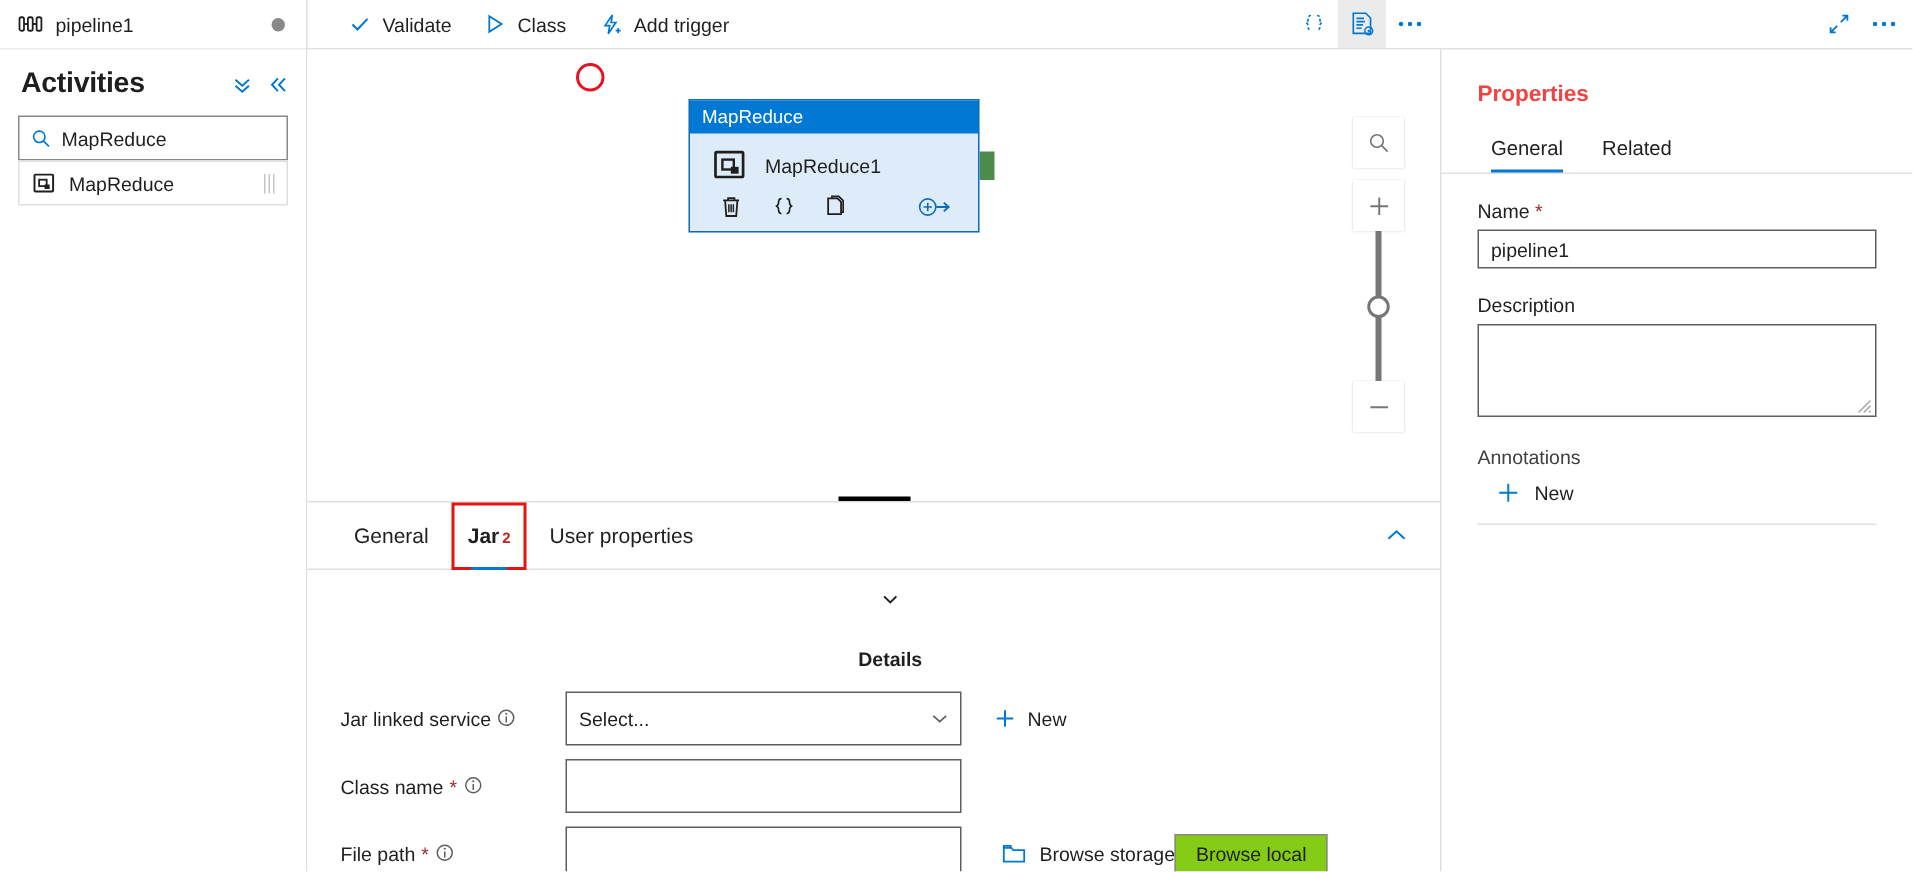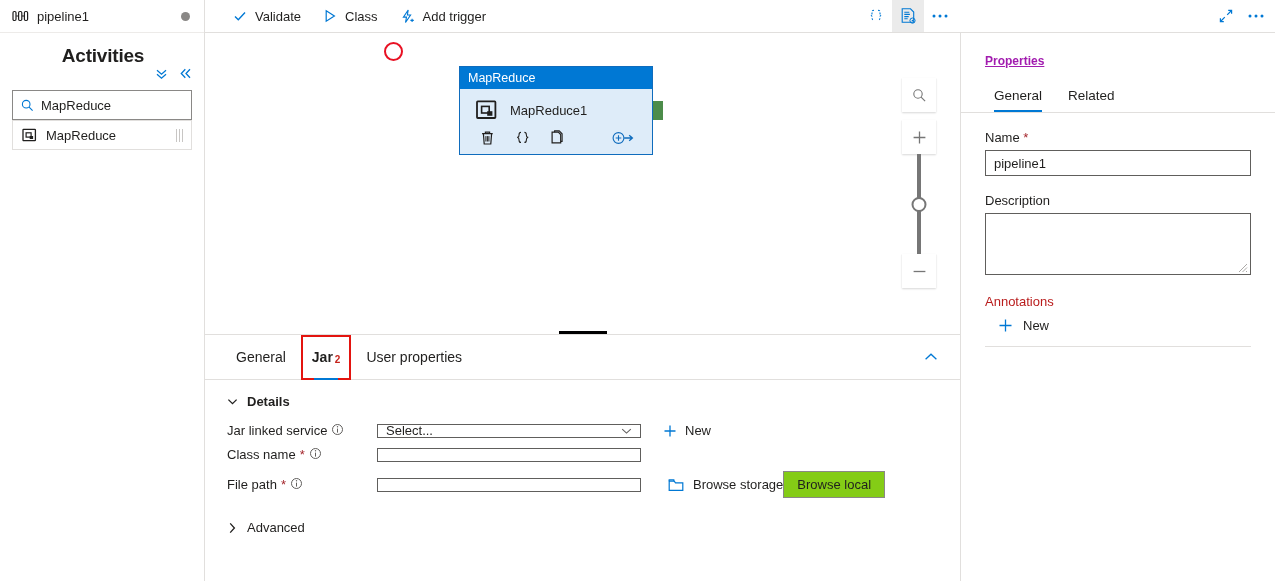--- a/index.html
+++ b/index.html
@@ -29,21 +29,20 @@
     gap: 8px;
   }
   .pipeline-tab .ptitle { font-size: 13px; color: #201f1e; }
   .dirty-dot {
     width: 9px; height: 9px; border-radius: 50%;
     background: #8a8886; margin-left: auto; margin-right: 4px;
   }
   .act-header {
     display: flex; align-items: center;
     padding: 12px 12px 10px 14px;
-    flex-direction: column;
   }
   .act-title { font-size: 19px; font-weight: 600; color: #201f1e; letter-spacing: -0.2px;}
   .act-header-icons { margin-left: auto; display: flex; gap: 11px; align-items: center; }
   .search-wrap { padding: 0 12px; }
   .search-box {
     height: 30px; border: 1px solid #8a8886; background: #fff;
     display: flex; align-items: center; gap: 7px; padding: 0 8px;
   }
   .search-box .txt { font-size: 13px; color: #201f1e; }
   .group-row {
@@ -147,32 +146,33 @@
   }
   .tab.boxed {
     outline: 2px solid #e3140f; outline-offset: -2px;
     padding-left: 11px; padding-right: 11px;
     margin: 0 2px;
   }
   .tab-collapse { margin-left: auto; padding: 0 6px; display: flex; align-items: center; }
 
   .tab-content { padding: 14px 0 0 0; overflow: hidden; }
   .details-row {
-    display: flex; align-items: center; gap: 9px;
+    display: flex; align-items: center; gap: 27px;
     padding: 0 0 10px 22px;
+    flex-direction: column;
   }
   .details-label { font-size: 13px; font-weight: 600; color: #201f1e; }
   .frow { display: flex; align-items: center; padding: 4px 0 5px 0; }
   .flabel {
     width: 172px; padding-left: 22px; font-size: 13px; color: #201f1e;
     display: flex; gap: 4px;
   }
   .req { color: #a4262c; }
   .finput {
-    width: 264px; height: 14px; border: 1px solid #605e5c; background: #fff;
+    width: 264px; height: 36px; border: 1px solid #605e5c; background: #fff;
     display: flex; align-items: center; padding: 0 8px; font-size: 13px; color: #201f1e;
   }
   .finput .ph { color: #201f1e; }
   .finput .chev { margin-left: auto; }
   .newlink {
     display: flex; align-items: center; gap: 8px;
     margin-left: 22px; font-size: 13px; color: #201f1e;
   }
   .browse-storage {
     display: flex; align-items: center; gap: 9px;
@@ -185,42 +185,42 @@
   .advanced-row {
     display: flex; align-items: center; gap: 9px;
     padding: 17px 0 0 22px; font-size: 13px; color: #201f1e;
   }
 
   
   .props {
     width: 315px; flex: 0 0 315px; height: 581px; background: #fff;
     border-left: 1px solid #e1dfdd; padding: 0 24px;
   }
-  .props-title { font-size: 12px; font-weight: 600; color: #a21caf; padding: 21px 0 0 0; text-decoration: underline; }
+  .props-title { font-size: 15px; font-weight: 600; color: #ef4444; padding: 21px 0 0 0; }
   .props-tabs { display: flex; gap: 8px; position: relative; margin-top: 14px; }
   .ptab {
     position: relative; padding: 6px 9px 9px 9px; font-size: 13.5px; color: #201f1e;
   }
   .ptab.active::after {
     content: ""; position: absolute; left: 9px; right: 9px; bottom: 0;
     height: 2px; background: #0078d4;
   }
   .props-tabs-line {
     border-bottom: 1px solid #e1dfdd; margin: 0 -24px;
   }
   .plabel { font-size: 13px; color: #201f1e; margin: 17px 0 5px 0; }
   .pinput {
     height: 26px; border: 1px solid #605e5c; background: #fff;
     display: flex; align-items: center; padding: 0 8px; font-size: 13px; color: #201f1e;
   }
   .ptextarea {
     height: 62px; border: 1px solid #605e5c; background: #fff; position: relative;
   }
   .resize-grip { position: absolute; right: 2px; bottom: 1px; }
-  .annot-title { font-size: 13px; color: #b91c1c; margin: 19px 0 0 0; }
+  .annot-title { font-size: 13px; color: #404040; margin: 19px 0 0 0; }
   .annot-new {
     display: flex; align-items: center; gap: 10px;
     padding: 9px 0 13px 13px; font-size: 13px; color: #201f1e;
   }
   .annot-divider { border-bottom: 1px solid #e1dfdd; }
   svg { display: block; }
 </style>
 </head>
 <body>
 

